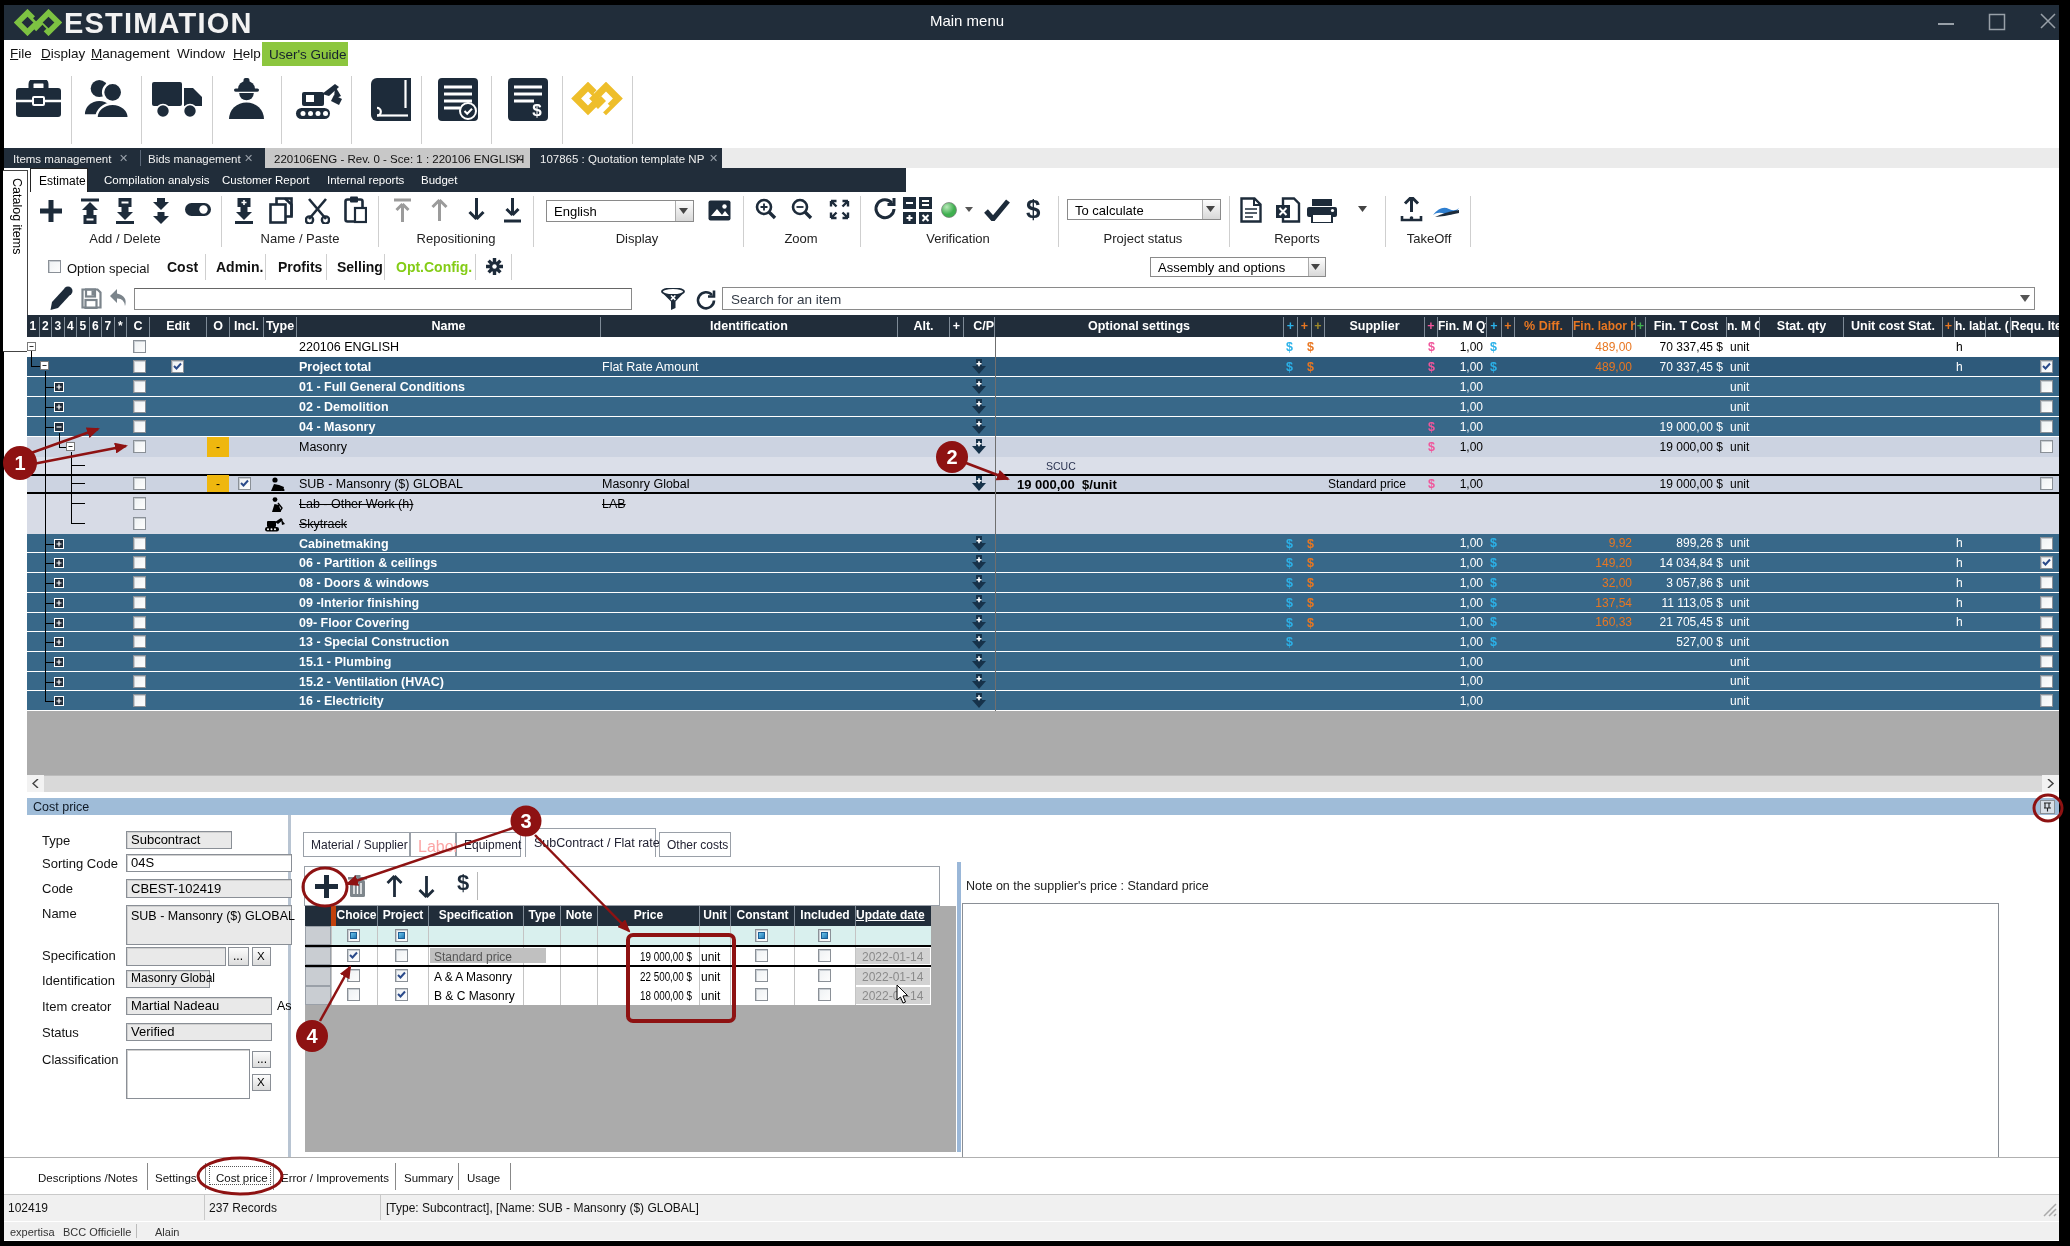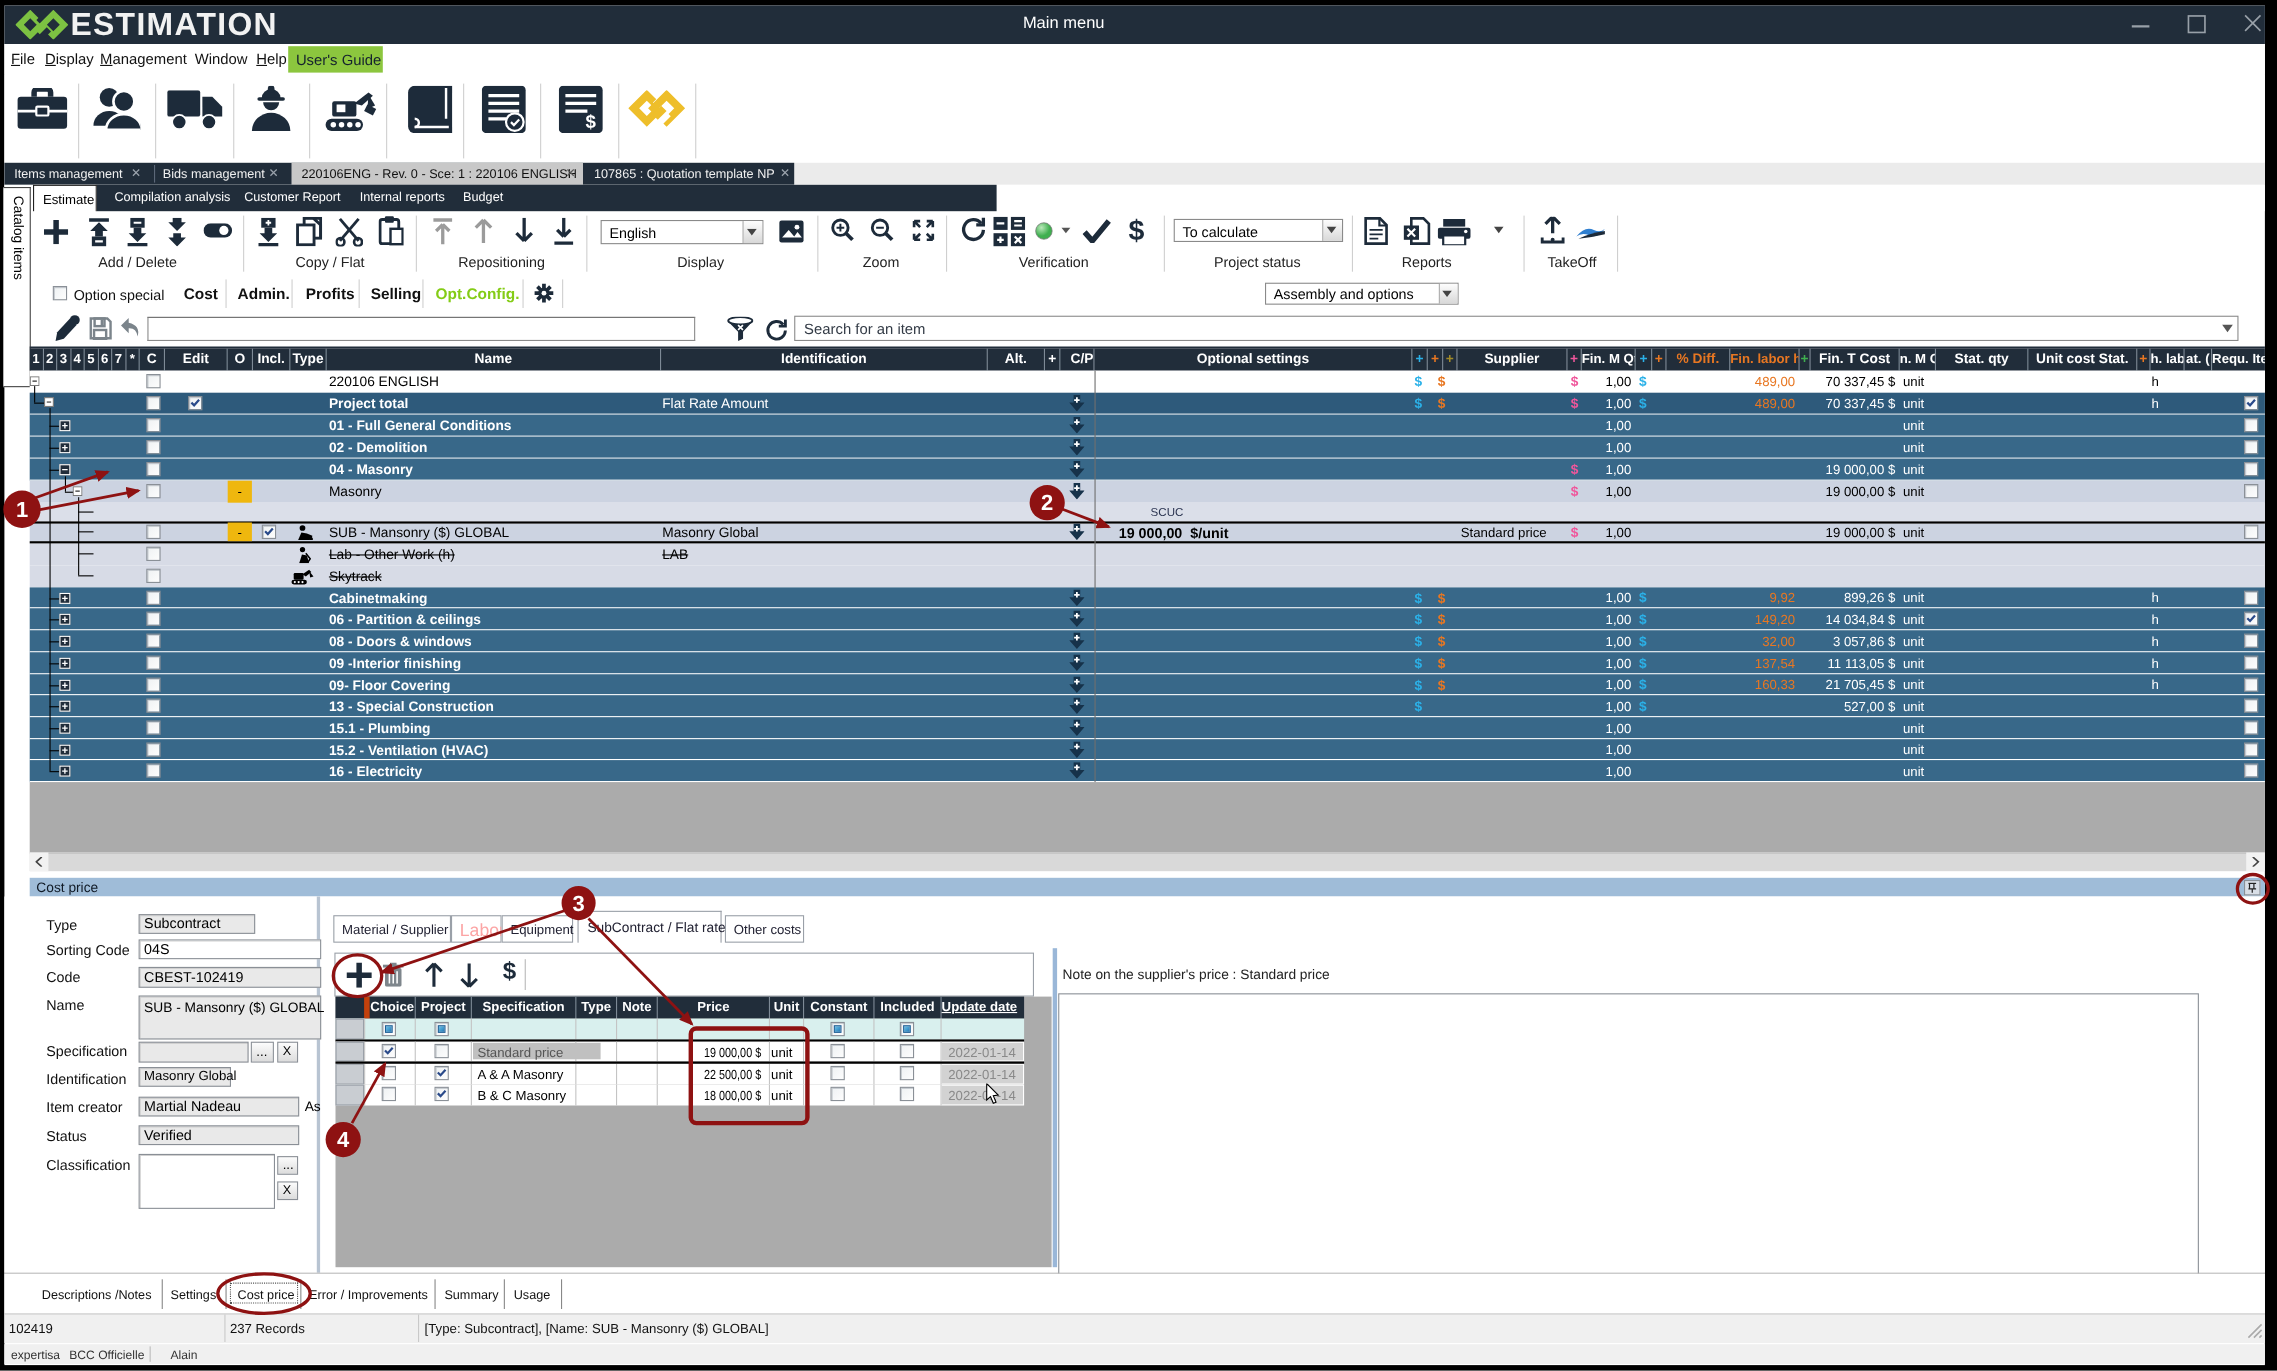--- a/index.html
+++ b/index.html
@@ -181,21 +181,21 @@
       <path d="M21 2 L4 22"></path>
     </g>
 <circle cx="4.5" cy="23" r="3.6" fill="none" stroke="#1d2b3a" stroke-width="2.4"></circle>
 <circle cx="20.5" cy="23" r="3.6" fill="none" stroke="#1d2b3a" stroke-width="2.4"></circle>
   </svg>
 <svg style="position:absolute;left:344px;top:196px" width="23" height="28" viewBox="0 0 23 28">
     <rect x="1.5" y="3.5" width="17" height="22" rx="2" fill="none" stroke="#1d2b3a" stroke-width="2.6"></rect>
 <rect x="6" y="0.5" width="8" height="6" rx="1" fill="#1d2b3a"></rect>
 <rect x="11" y="12" width="11" height="14" fill="#fff" stroke="#1d2b3a" stroke-width="2.2"></rect>
   </svg>
-<div style="position:absolute;left:150px;top:232px;width:300px;text-align:center;font-size:13px;color:#222;font-weight:normal;white-space:nowrap;line-height:1;">Copy / Flat</div>
+<div style="position:absolute;left:150px;top:232px;width:300px;text-align:center;font-size:13px;color:#222;font-weight:normal;white-space:nowrap;line-height:1;">Name / Paste</div>
 <svg style="position:absolute;left:392px;top:198px" width="21" height="25" viewBox="0 0 21 25">
     <path d="M2 2 h17" stroke="#9b9b9b" stroke-width="3"></path>
 <path d="M10.5 6 v18 M10.5 6 l-6 6 M10.5 6 l6 6" stroke="#9b9b9b" stroke-width="3" fill="none"></path>
   </svg>
 <svg style="position:absolute;left:429px;top:198px" width="21" height="25" viewBox="0 0 21 25">
     <path d="M10.5 2 v21 M10.5 2 l-7 7 M10.5 2 l7 7" stroke="#9b9b9b" stroke-width="3" fill="none"></path>
   </svg>
 <svg style="position:absolute;left:466px;top:198px" width="21" height="25" viewBox="0 0 21 25">
     <path d="M10.5 0 v21 M10.5 21 l-7 -7 M10.5 21 l7 -7" stroke="#1d2b3a" stroke-width="3" fill="none"></path>
   </svg>

